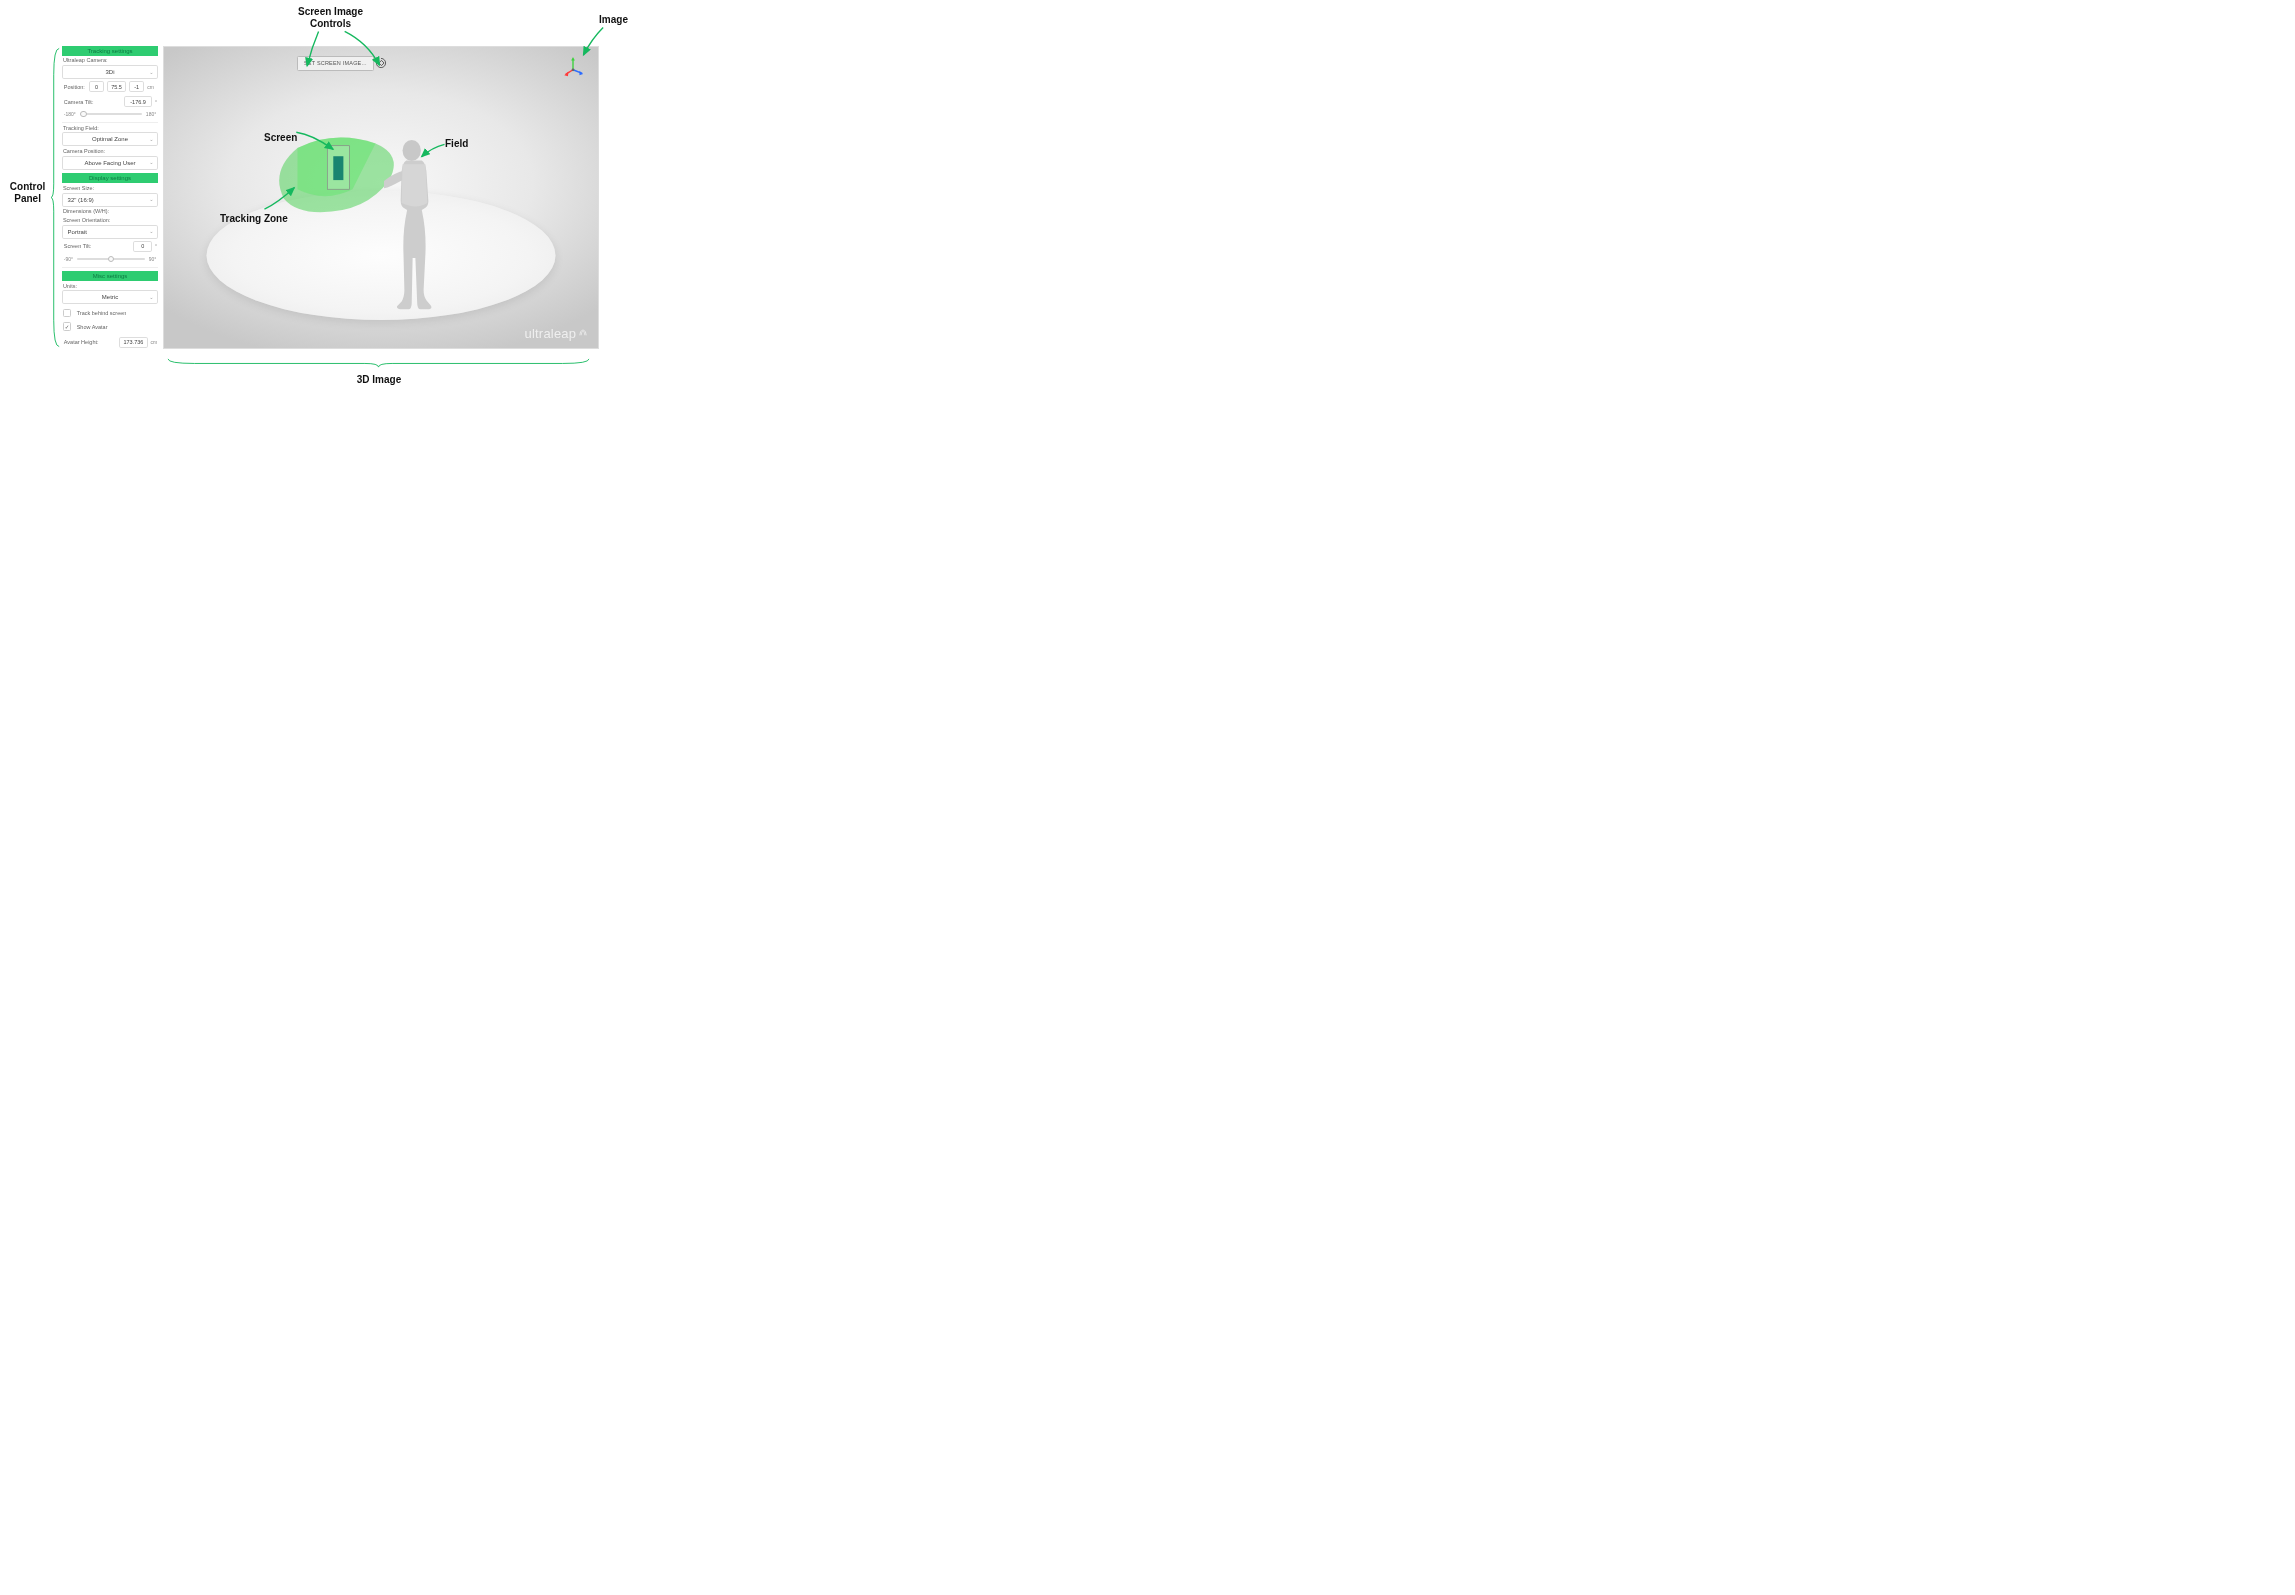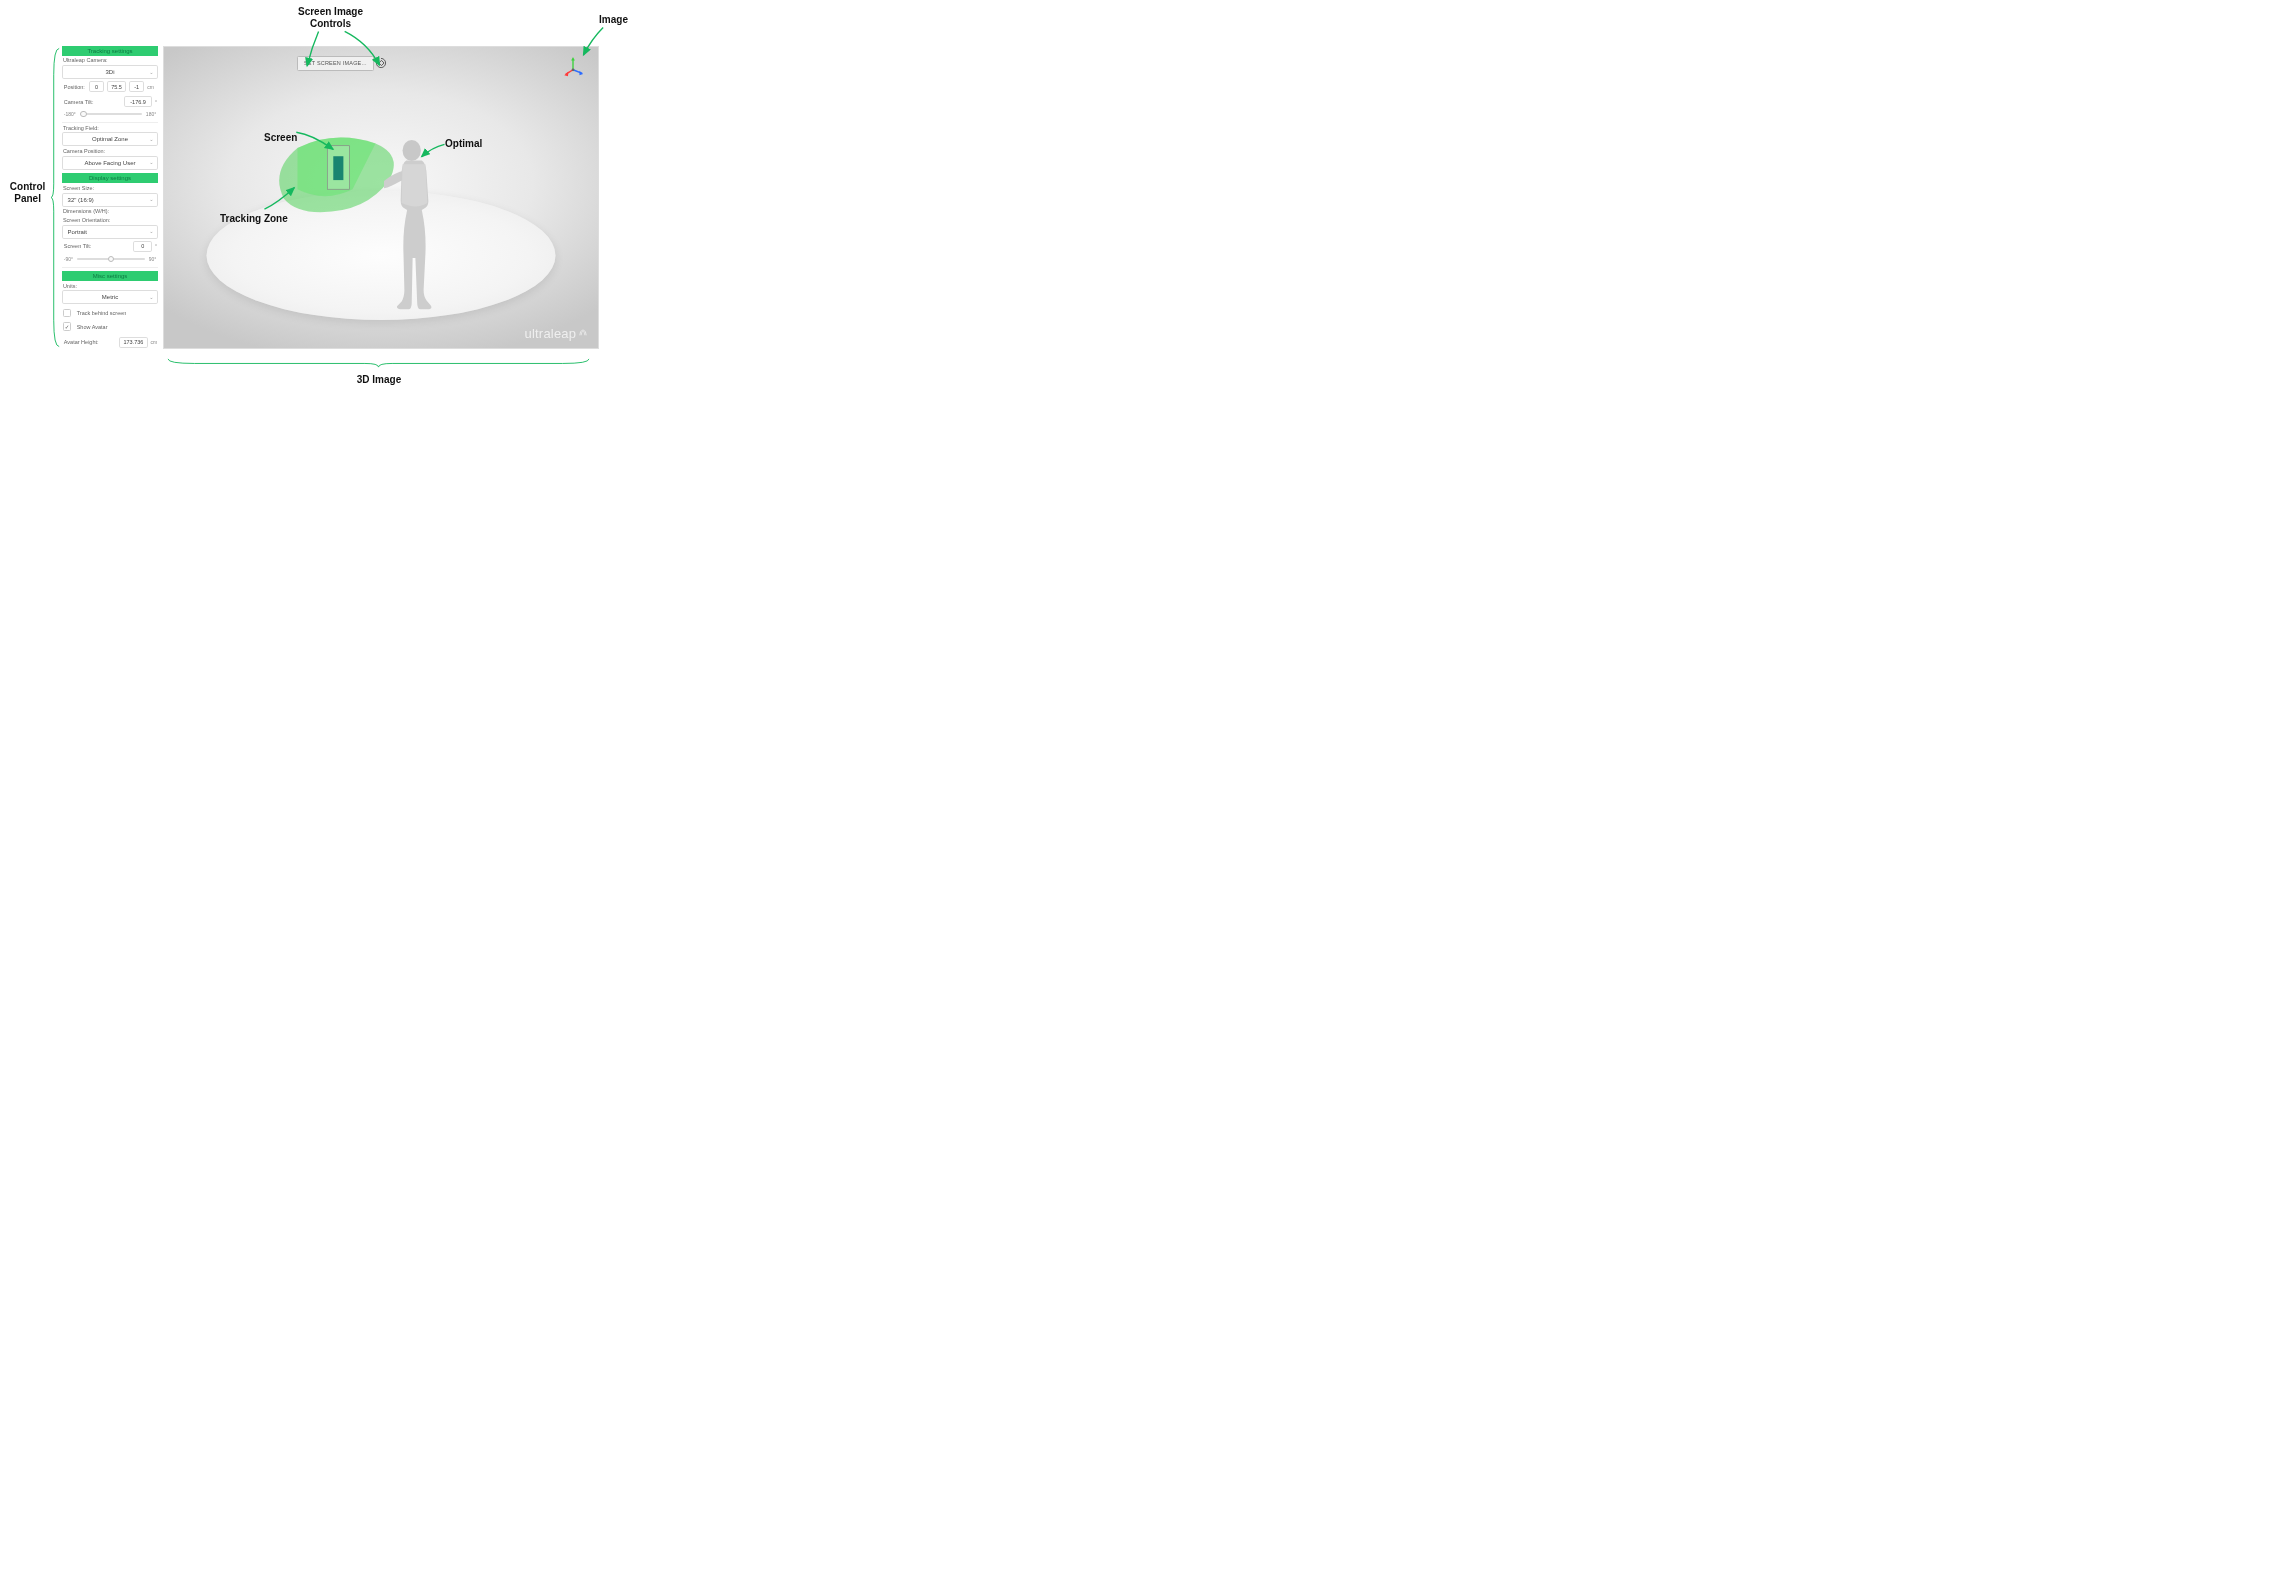--- a/index.html
+++ b/index.html
@@ -222,21 +222,21 @@
 Panel</span>
 </div>
 <div class="annotation" style="left:347px; top:374px; width:64px;">
   <span>3D Image</span>
 </div>
 
 <div class="annotation" style="left:264px; top:126px;margin-top:6px;">
   <span>Screen</span>
 </div>
 <div class="annotation" style="left:445px; top:138px;">
-  <span>Optimal</span>
+  <span>Field</span>
 </div>
 <div class="annotation" style="left:220px; top:213px;">
   <span>Tracking Zone</span>
 </div>
 
 <svg class="arrow" style="left:298px; top:28.5px;" width="32" height="44" viewBox="0 0 70 95">
   <defs>
       <marker id="ah1" markerWidth="8" markerHeight="8" refX="6" refY="3" orient="auto">
         <path d="M0,0 L7,3 L0,6 Z" fill="#15b85e"></path>
       </marker>

